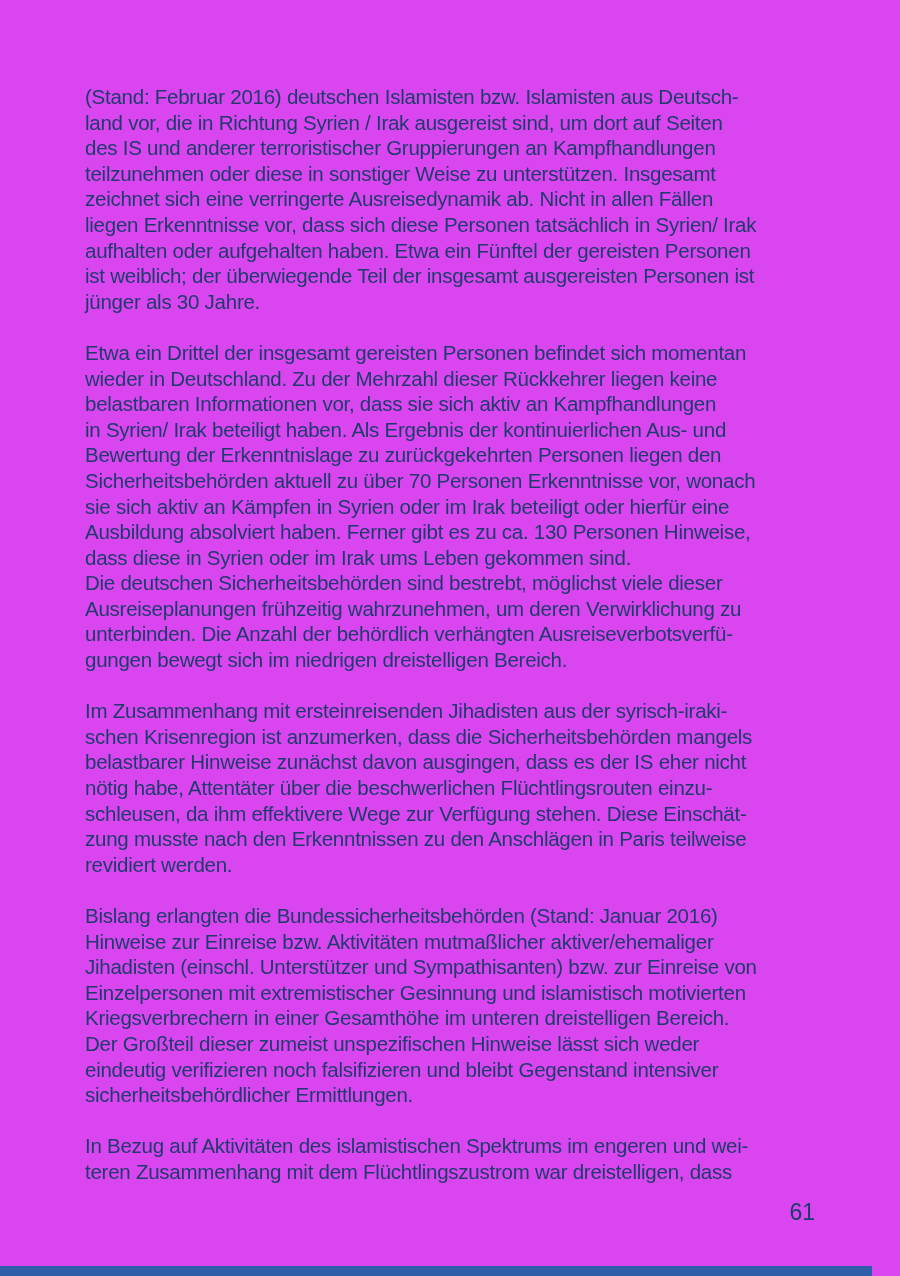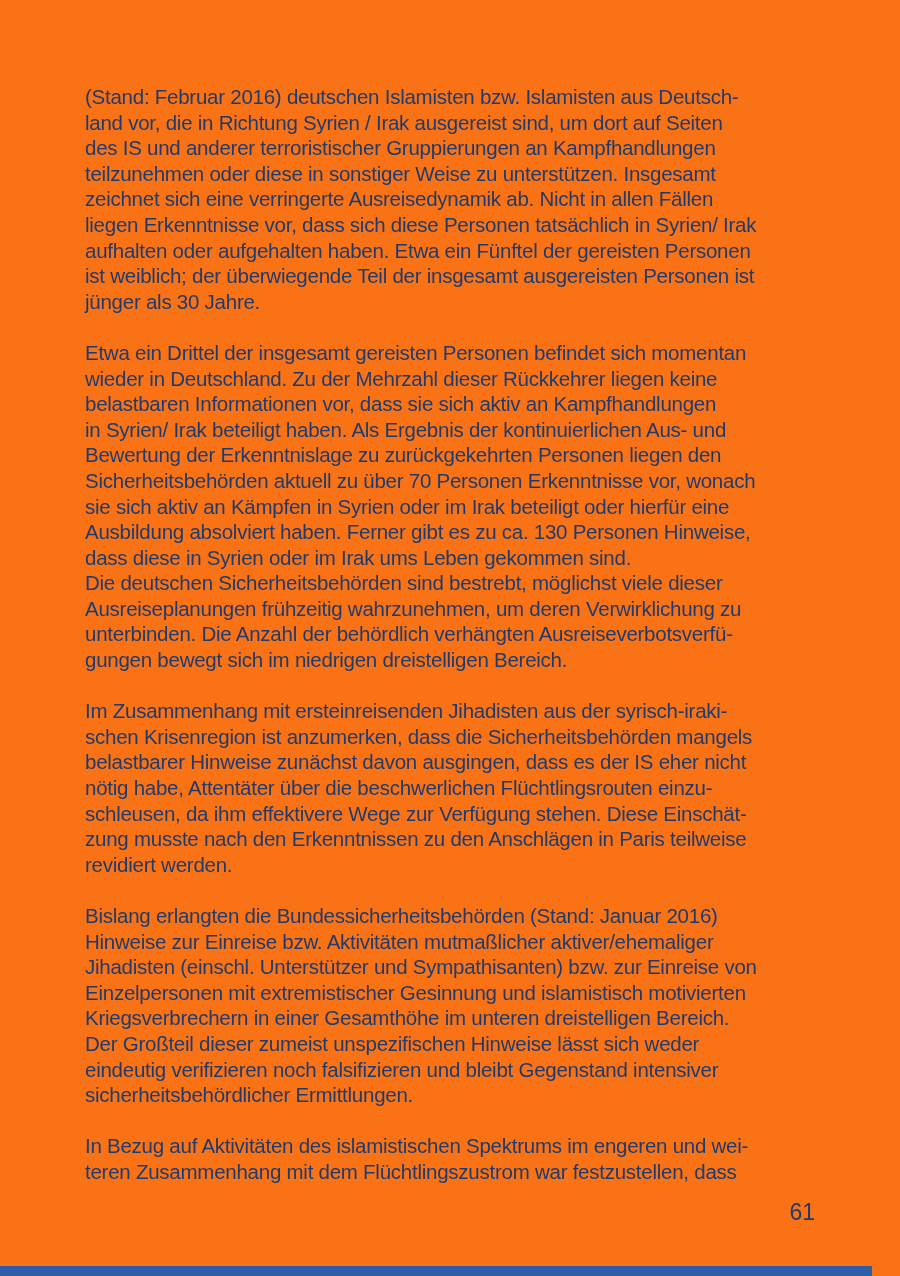--- a/index.html
+++ b/index.html
@@ -46,21 +46,21 @@
     position: absolute;
     left: 0;
     bottom: 0;
     width: 872px;
     height: 10px;
   }
 </style>
 </head>
 <body>
 
-<div class="page" style="background: #f97316;">
+<div class="page" style="background: #d946ef;">
 
   <div class="text-block" style="color: rgb(31, 59, 109);">
     <p>(Stand: Februar 2016) deutschen Islamisten bzw. Islamisten aus Deutsch-
 land vor, die in Richtung Syrien / Irak ausgereist sind, um dort auf Seiten
 des IS und anderer terroristischer Gruppierungen an Kampfhandlungen
 teilzunehmen oder diese in sonstiger Weise zu unterstützen. Insgesamt
 zeichnet sich eine verringerte Ausreisedynamik ab. Nicht in allen Fällen
 liegen Erkenntnisse vor, dass sich diese Personen tatsächlich in Syrien/ Irak
 aufhalten oder aufgehalten haben. Etwa ein Fünftel der gereisten Personen
 ist weiblich; der überwiegende Teil der insgesamt ausgereisten Personen ist
@@ -87,20 +87,20 @@
 revidiert werden.</p>
     <p>Bislang erlangten die Bundessicherheitsbehörden (Stand: Januar 2016)
 Hinweise zur Einreise bzw. Aktivitäten mutmaßlicher aktiver/ehemaliger
 Jihadisten (einschl. Unterstützer und Sympathisanten) bzw. zur Einreise von
 Einzelpersonen mit extremistischer Gesinnung und islamistisch motivierten
 Kriegsverbrechern in einer Gesamthöhe im unteren dreistelligen Bereich.
 Der Großteil dieser zumeist unspezifischen Hinweise lässt sich weder
 eindeutig verifizieren noch falsifizieren und bleibt Gegenstand intensiver
 sicherheitsbehördlicher Ermittlungen.</p>
     <p>In Bezug auf Aktivitäten des islamistischen Spektrums im engeren und wei-
-teren Zusammenhang mit dem Flüchtlingszustrom war festzustellen, dass</p>
+teren Zusammenhang mit dem Flüchtlingszustrom war dreistelligen, dass</p>
   </div>
 
   <div class="page-number" style="color: rgb(31, 59, 109);">61</div>
 
   <div class="footer-bar" style="background: rgb(46, 94, 169);"></div>
 
 </div>
 
 </body></html>

